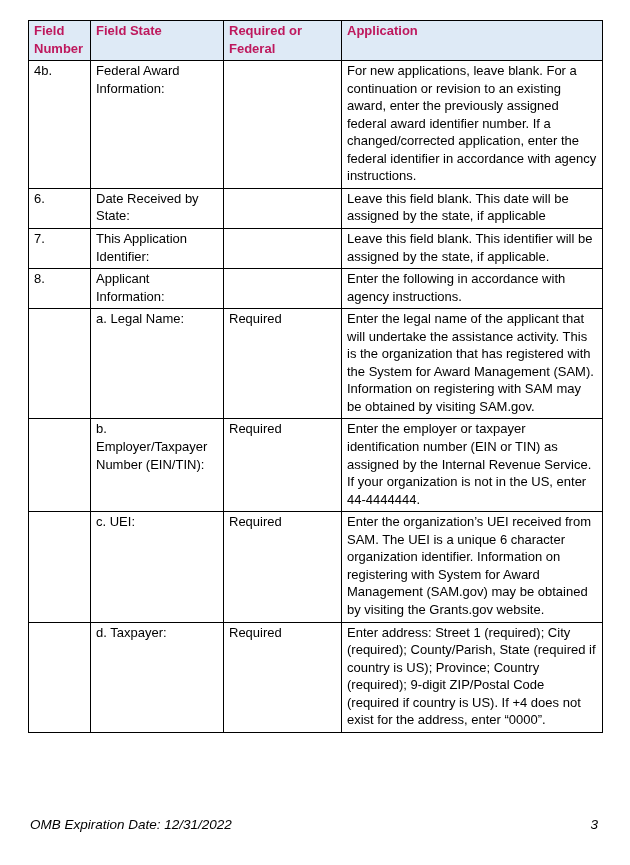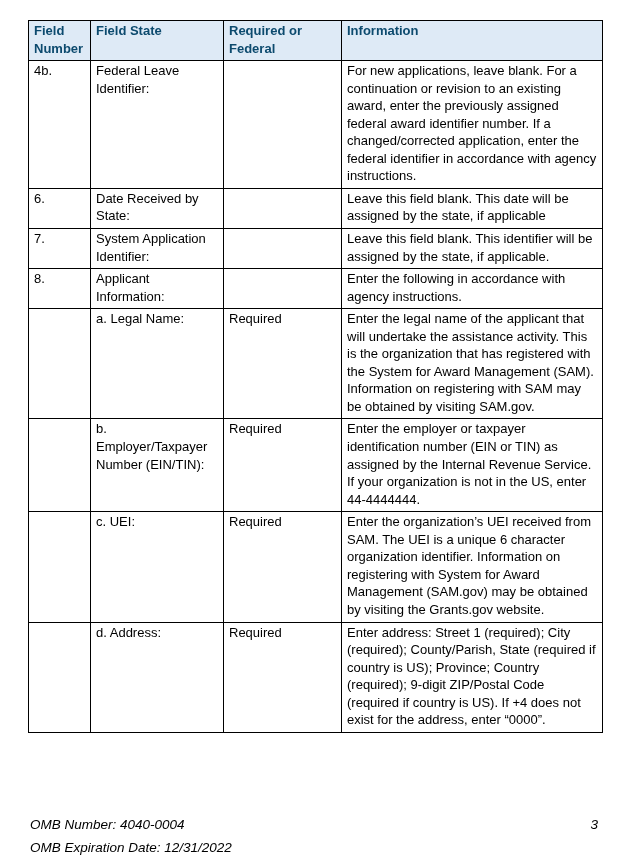--- a/index.html
+++ b/index.html
@@ -29,21 +29,21 @@
     border: 1.5px solid #000000;
     vertical-align: top;
     text-align: left;
     padding: 1px 5px 3px 5px;
     font-size: 13px;
     line-height: 1.35;
     word-wrap: break-word;
   }
   table.fields th {
     background: #deeaf6;
-    color: #0c4a6e;
+    color: #be185d;
     font-weight: bold;
   }
   .footer {
     position: absolute;
     left: 30px;
     top: 814px;
     width: 572px;
     font-size: 13.5px;
     font-style: italic;
     line-height: 1.7;
@@ -64,39 +64,39 @@
       <col class="c1">
         <col class="c2">
         <col class="c3">
         <col class="c4">
     </colgroup>
     <thead>
       <tr>
         <th>Field Number</th>
         <th>Field State</th>
         <th>Required or Federal</th>
-        <th>Information</th>
+        <th>Application</th>
       </tr>
     </thead>
     <tbody>
       <tr>
         <td>4b.</td>
-        <td>Federal Leave Identifier:</td>
+        <td>Federal Award Information:</td>
         <td></td>
         <td>For new applications, leave blank. For a continuation or revision to an existing award, enter the previously assigned federal award identifier number. If a changed/corrected application, enter the federal identifier in accordance with agency instructions.</td>
       </tr>
       <tr>
         <td>6.</td>
         <td>Date Received by State:</td>
         <td></td>
         <td>Leave this field blank. This date will be assigned by the state, if applicable</td>
       </tr>
       <tr>
         <td>7.</td>
-        <td>System Application Identifier:</td>
+        <td>This Application Identifier:</td>
         <td></td>
         <td>Leave this field blank. This identifier will be assigned by the state, if applicable.</td>
       </tr>
       <tr>
         <td>8.</td>
         <td>Applicant Information:</td>
         <td></td>
         <td>Enter the following in accordance with agency instructions.</td>
       </tr>
       <tr>
@@ -112,26 +112,25 @@
         <td>Enter the employer or taxpayer identification number (EIN or TIN) as assigned by the Internal Revenue Service. If your organization is not in the US, enter 44-4444444.</td>
       </tr>
       <tr>
         <td></td>
         <td>c. UEI:</td>
         <td>Required</td>
         <td>Enter the organization’s UEI received from SAM. The UEI is a unique 6 character organization identifier. Information on registering with System for Award Management (SAM.gov) may be obtained by visiting the Grants.gov website.</td>
       </tr>
       <tr>
         <td></td>
-        <td>d. Address:</td>
+        <td>d. Taxpayer:</td>
         <td>Required</td>
         <td>Enter address: Street 1 (required); City (required); County/Parish, State (required if country is US); Province; Country (required); 9-digit ZIP/Postal Code (required if country is US). If +4 does not exist for the address, enter “0000”.</td>
       </tr>
     </tbody>
   </table>
 
   <div class="footer">
-    <div>OMB Number: 4040-0004</div>
     <div>OMB Expiration Date: 12/31/2022</div>
     <div class="page-num">3</div>
   </div>
 
 </div>
 
 </body></html>

